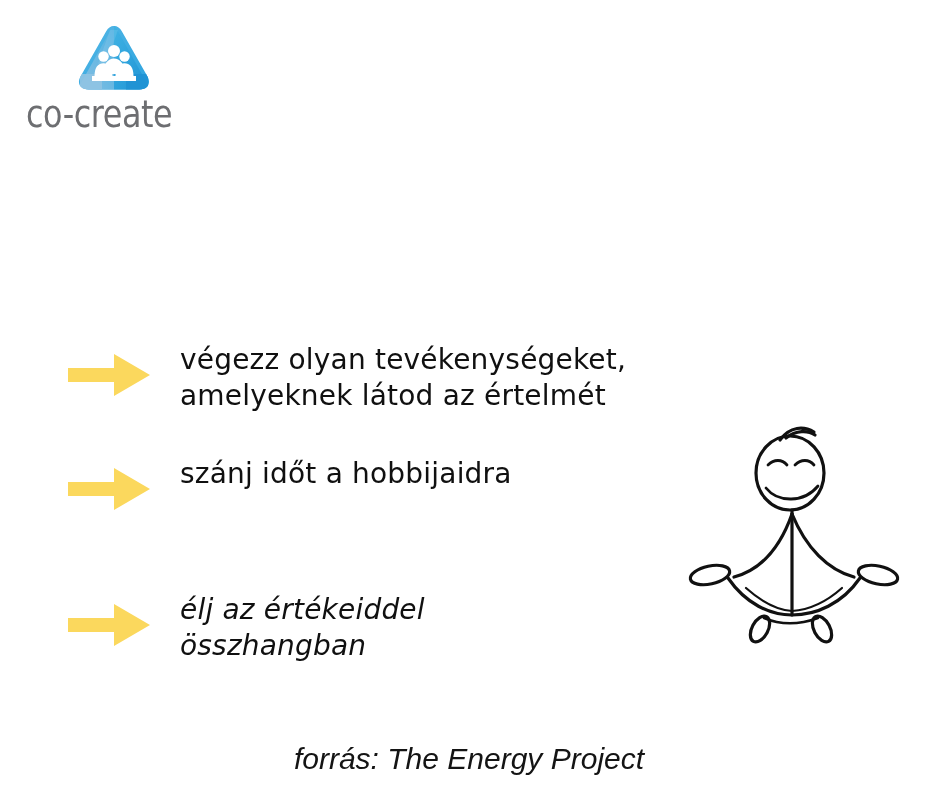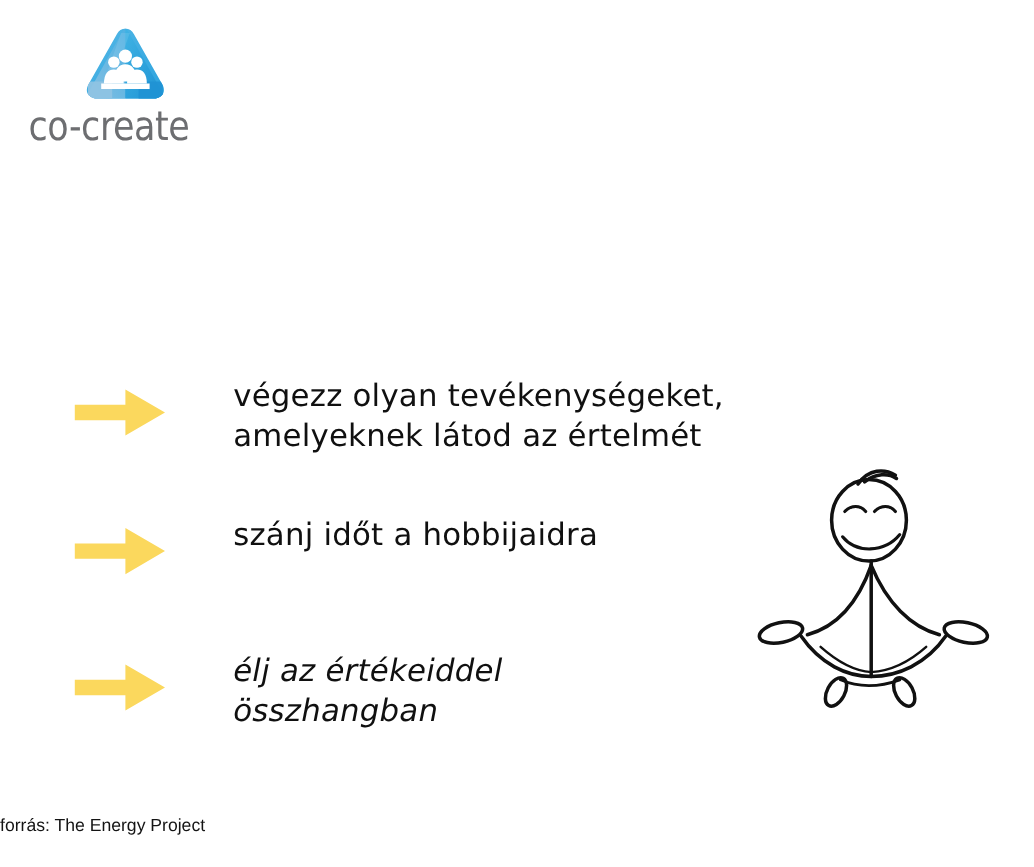--- a/index.html
+++ b/index.html
@@ -67,24 +67,23 @@
     left: 0;
     top: 330px;
     width: 720px;
   }
   .bullet-row {
     position: absolute;
     left: 66px;
     display: flex;
     align-items: flex-start;
     width: 660px;
-    gap: 32px;
   }
   .bullet-row[data-row="0"] { top: 12px; }
-  .bullet-row[data-row="1"] { top: 138px; justify-content: flex-end; }
+  .bullet-row[data-row="1"] { top: 126px; justify-content: flex-end; }
   .bullet-row[data-row="2"] { top: 262px; font-style: italic; }
 
   .arrow-icon {
     flex: 0 0 auto;
     width: 86px;
     height: 50px;
     margin-top: 8px;
   }
   .bullet-text {
     flex: 1 1 auto;
@@ -105,23 +104,24 @@
     width: 268px;
     height: 250px;
   }
 
   
   #source-note {
     position: absolute;
     left: 0;
     right: 0;
     top: 742px;
-    text-align: left;
+    text-align: center;
     font-family: "Liberation Sans", sans-serif;
-    font-size: 16px;
+    font-size: 30px;
+    font-style: italic;
     color: #141414;
   }
 </style>
 </head>
 <body>
 
 <div id="slide">
 
   <div id="brand">
     <div id="logo-mark">

